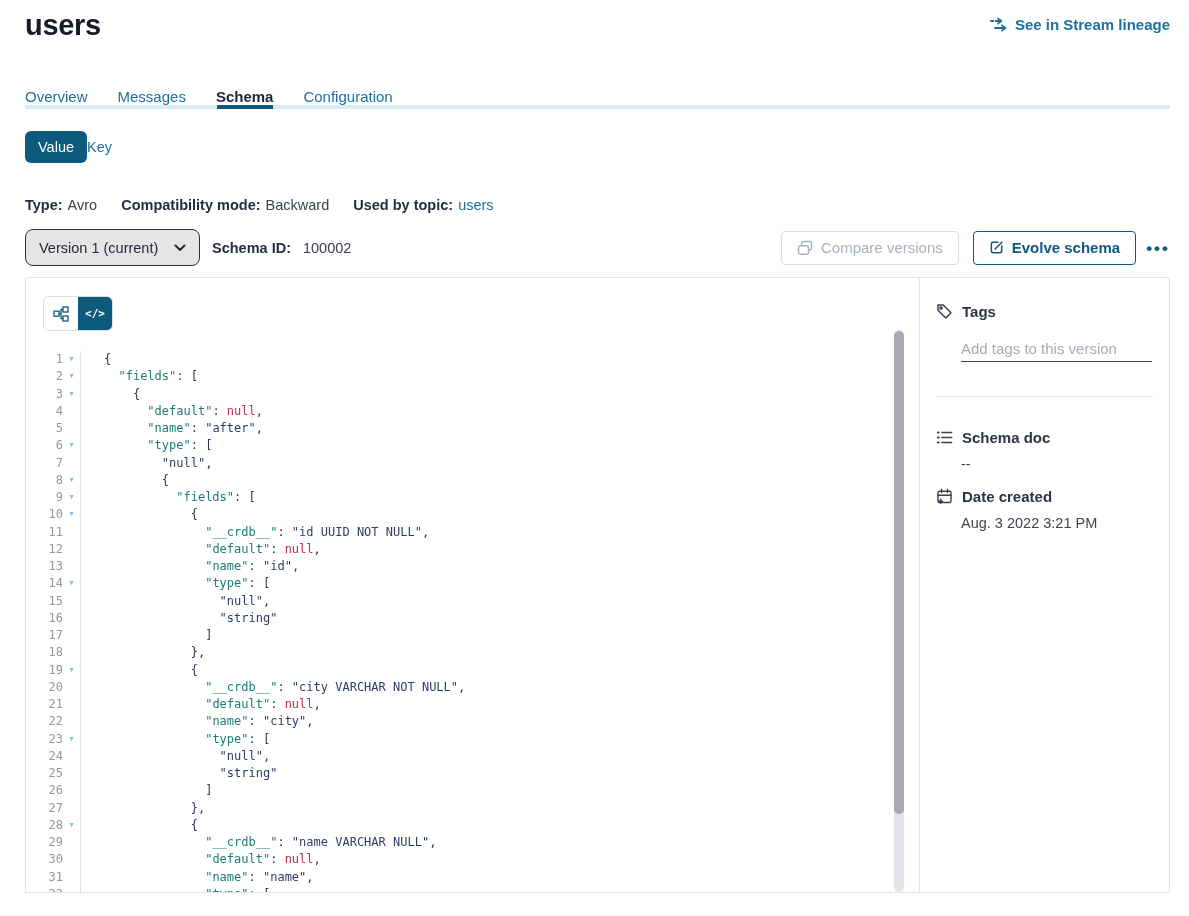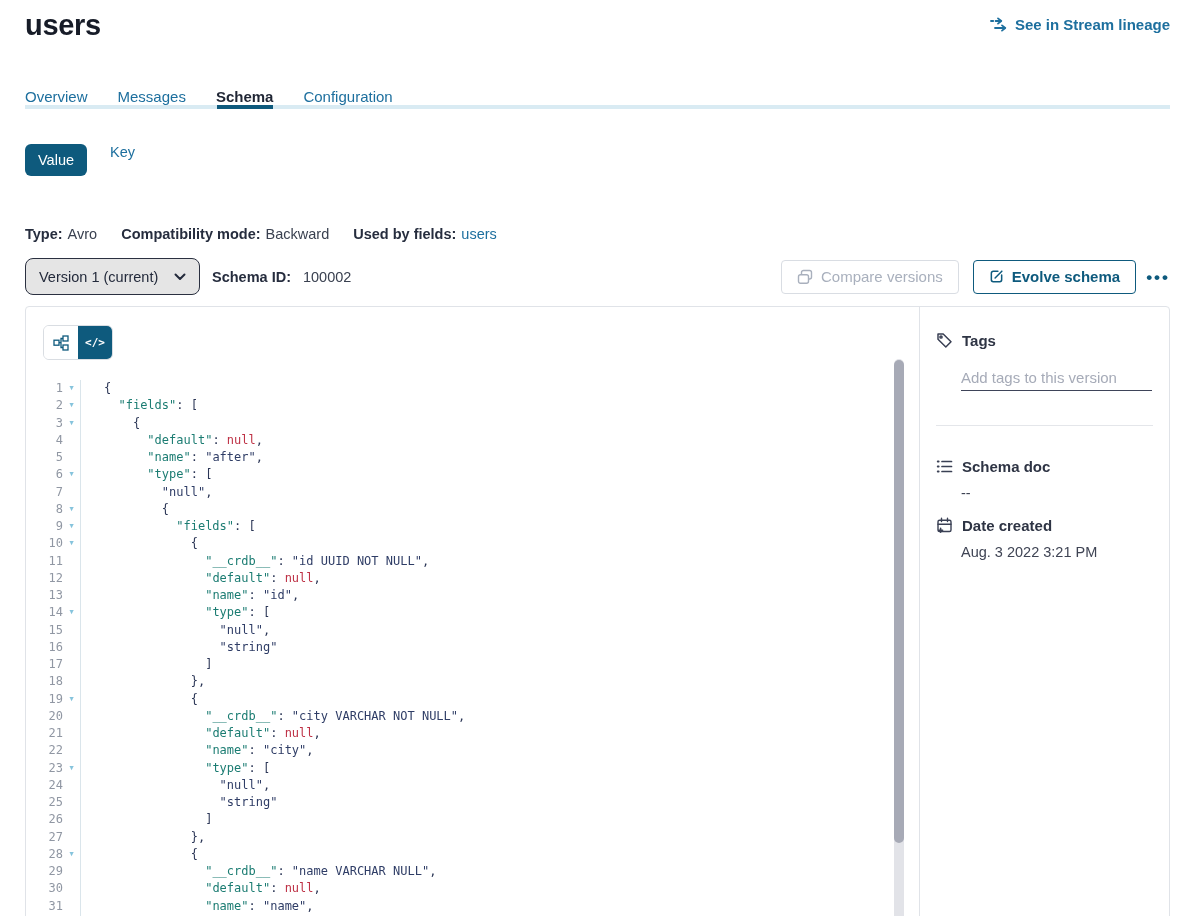--- a/index.html
+++ b/index.html
@@ -19,26 +19,26 @@
   .lineage{display:flex;align-items:center;gap:7px;color:var(--link);font-size:15px;font-weight:600;margin-top:7px;cursor:pointer;text-decoration:none;}
 
   
   .tabs{display:flex;gap:30px;margin-top:46px;}
   .tab{font-size:15px;font-weight:500;color:var(--link);cursor:pointer;text-decoration:none;}
   .tab.active{color:#1F2534;font-weight:600;}
   .tab-track{position:relative;height:4px;background:var(--track-blue);width:100%;}
   .tab-marker{position:absolute;left:192px;width:56px;height:4px;background:var(--accent);}
 
   
-  .vk-row{display:flex;align-items:flex-start;gap:23px;margin-top:35px;}
+  .vk-row{display:flex;align-items:center;margin-top:22px;}
   .vk-value{background:var(--accent);color:#fff;font-size:14.5px;font-weight:500;border:none;border-radius:6px;padding:8px 13px;cursor:pointer;}
   .vk-key{color:var(--link);font-size:14.5px;font-weight:500;background:none;border:none;cursor:pointer;}
 
   
-  .meta{display:flex;gap:24px;margin-top:50px;font-size:14.5px;color:var(--text-body);}
+  .meta{display:flex;gap:24px;margin-top:34px;font-size:14.5px;color:var(--text-body);}
   .meta b{color:#262D3E;font-weight:700;}
   .meta .lnk{color:var(--link);cursor:pointer;}
   .meta span.pair{display:flex;gap:5px;}
 
   
   .vbar{display:flex;align-items:center;margin-top:16px;}
   .vselect{display:flex;align-items:center;justify-content:space-between;width:175px;height:37px;border:1.5px solid #2A3040;border-radius:8px;padding:0 13px;font-size:14.5px;color:#232A3B;cursor:pointer;background:#e5e5e5;}
   .vselect svg{flex:0 0 auto;}
   .sid{display:flex;gap:12px;margin-left:12px;font-size:14.5px;color:var(--text-body);}
   .sid b{color:#262D3E;}
@@ -119,21 +119,21 @@
   <div class="meta">
     <span class="pair">
         <b>Type:</b>
         <span>Avro</span>
       </span>
     <span class="pair">
         <b>Compatibility mode:</b>
         <span>Backward</span>
       </span>
     <span class="pair">
-        <b>Used by fields:</b>
+        <b>Used by topic:</b>
         <a class="lnk">users</a>
       </span>
   </div>
 
   <div class="vbar">
     <div class="vselect">
       <span>Version 1 (current)</span>
       <span>
         <svg width="12" height="8" viewBox="0 0 12 8" fill="none" stroke="#232A3B" stroke-width="2" stroke-linecap="round" stroke-linejoin="round">
             <path d="M1.5 1.5 L6 6 L10.5 1.5"></path>

